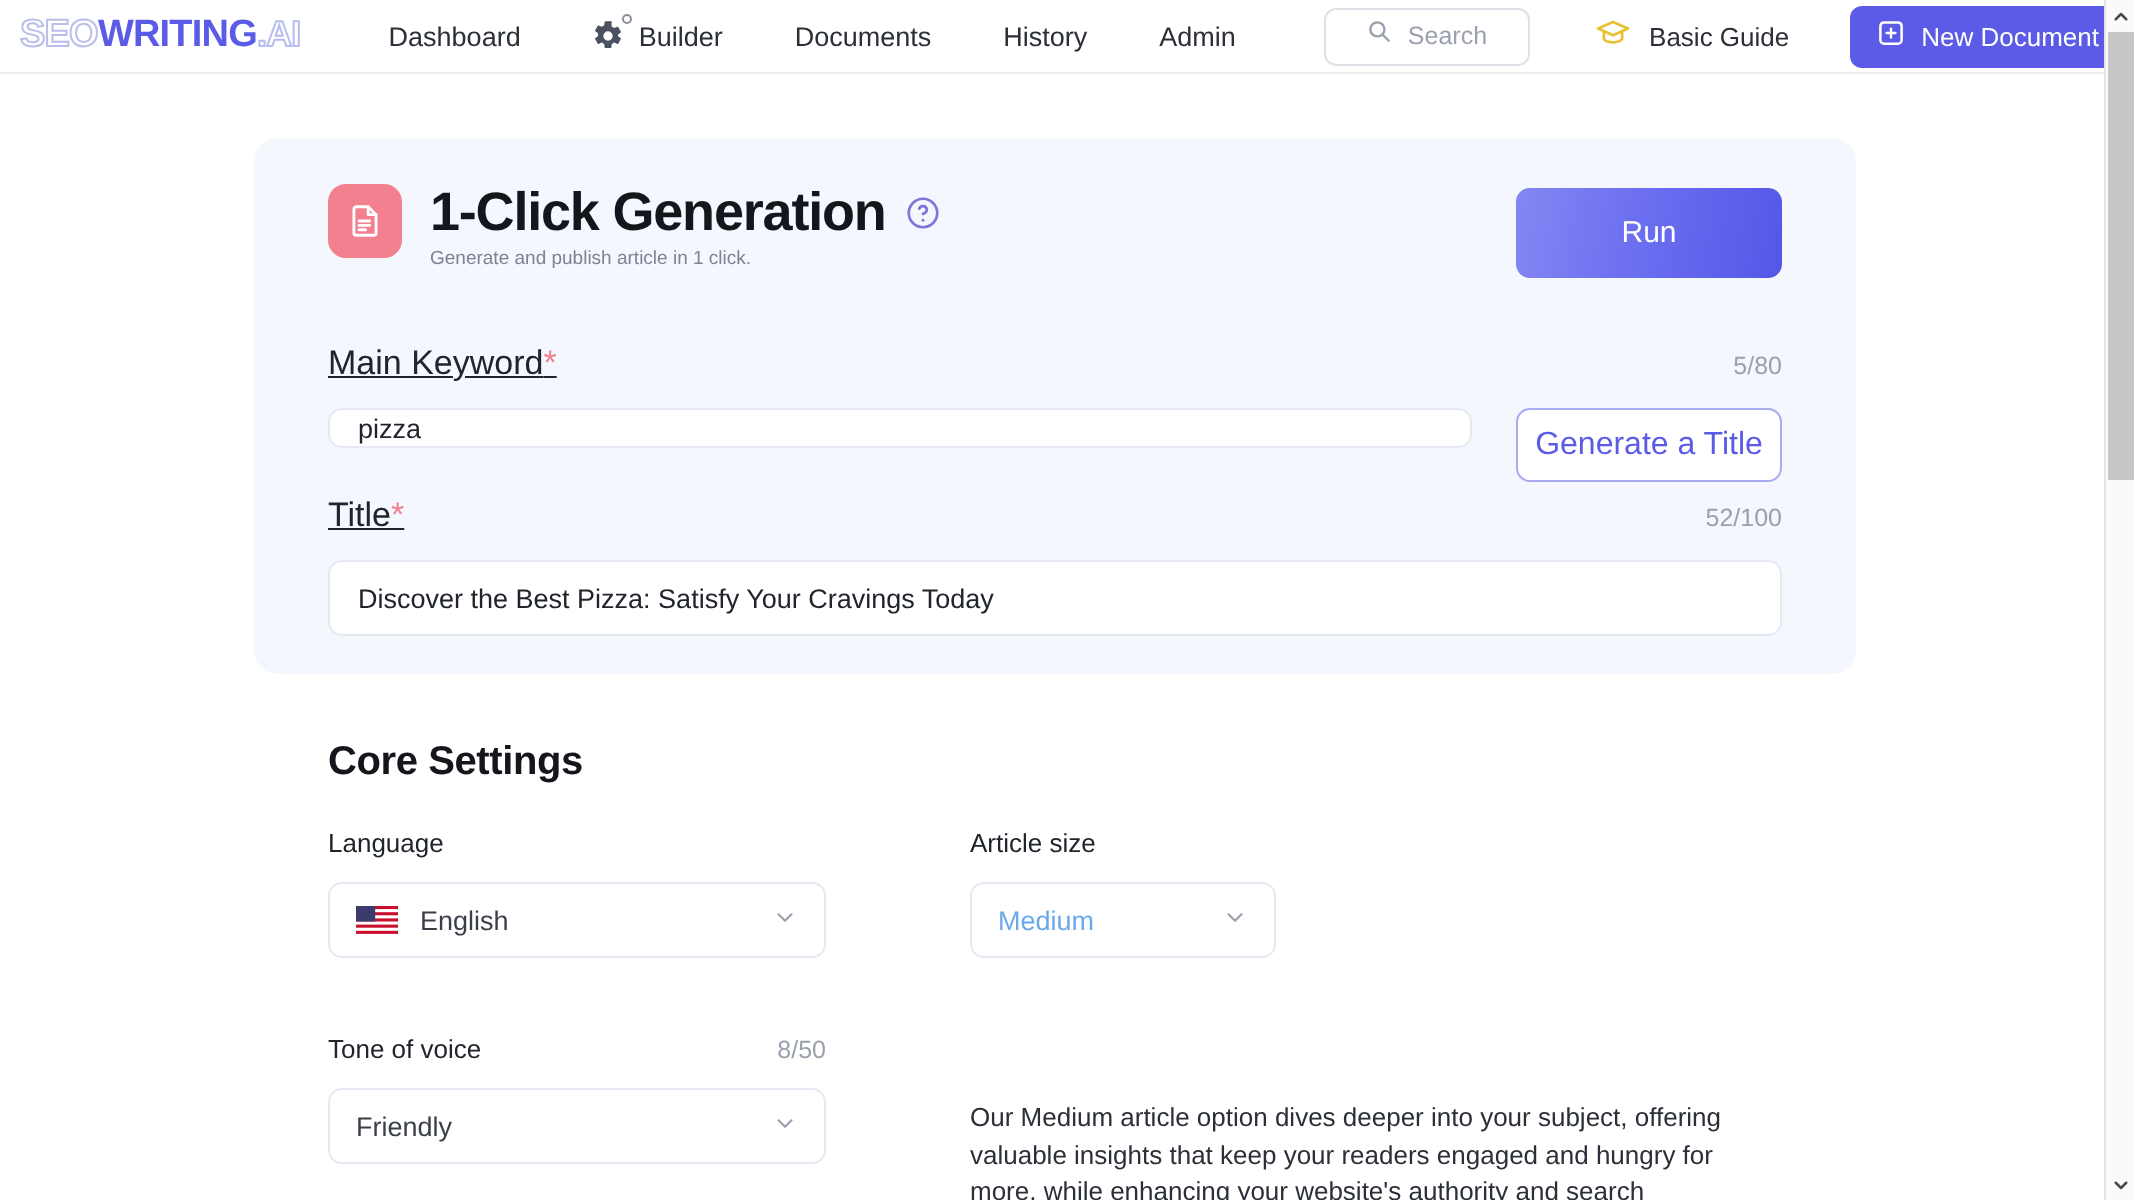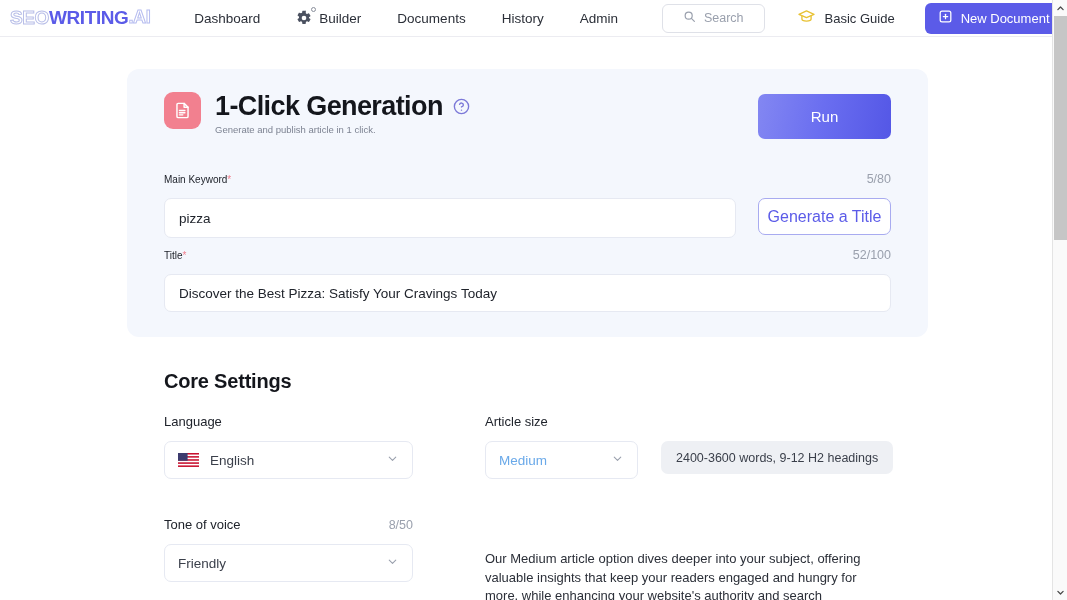--- a/index.html
+++ b/index.html
@@ -88,27 +88,27 @@
   .run-btn {
     position:absolute; right:37px; top:25px;
     width:133px; height:45px; border-radius:7px;
     background:linear-gradient(100deg,#8387f2 0%,#6a6ef0 48%,#5457e6 100%);
     color:#fff; font-size:15px;
     display:flex; align-items:center; justify-content:center; cursor:pointer;
   }
 
   .field-row { position:absolute; left:37px; right:37px; }
   .field-label-row { display:flex; justify-content:space-between; align-items:baseline; }
-  .field-label { font-size:10px; color:#20242c; }
+  .field-label { font-size:17px; color:#20242c;text-decoration:underline; }
   .req { color:#f2808f; }
   .counter { font-size:12.5px; color:#9aa0ad; }
 
   .input-box {
     background:#ffffff; border:1px solid #e6e9f2; border-radius:7px;
-    height:40px; display:flex; align-items:center; padding:0 14px;
+    height:20px; display:flex; align-items:center; padding:0 14px;
     font-size:13.5px; color:#20242c;
   }
 
   .gen-title-btn {
     width:133px; height:37px; border:1px solid #a8abf0; border-radius:7px;
     background:#fff; color:#5b5be8; font-size:16px;
     display:flex; align-items:center; justify-content:center; cursor:pointer;
   }
 
   
@@ -341,21 +341,20 @@
       </div>
       <div class="size-row">
         <div class="select-box size-select">
           <span class="val muted">Medium</span>
           <span>
             <svg width="13" height="13" viewBox="0 0 24 24" fill="none" stroke="#9aa0ad" stroke-width="2" stroke-linecap="round" stroke-linejoin="round">
                 <polyline points="6 9.5 12 15.5 18 9.5"></polyline>
               </svg>
           </span>
         </div>
-        <div class="size-badge">2400-3600 words, 9-12 H2 headings</div>
       </div>
     </div>
 
     <div class="desc">Our Medium article option dives deeper into your subject, offering valuable insights that keep your readers engaged and hungry for more, while enhancing your website's authority and search performance.</div>
   </div>
 
   <div class="scrollbar">
     <div class="sb-arrow sb-up">
       <svg width="9" height="9" viewBox="0 0 24 24" fill="none" stroke="#4a4a4a" stroke-width="3.4" stroke-linecap="round" stroke-linejoin="round">
           <polyline points="5 15 12 8 19 15"></polyline>

